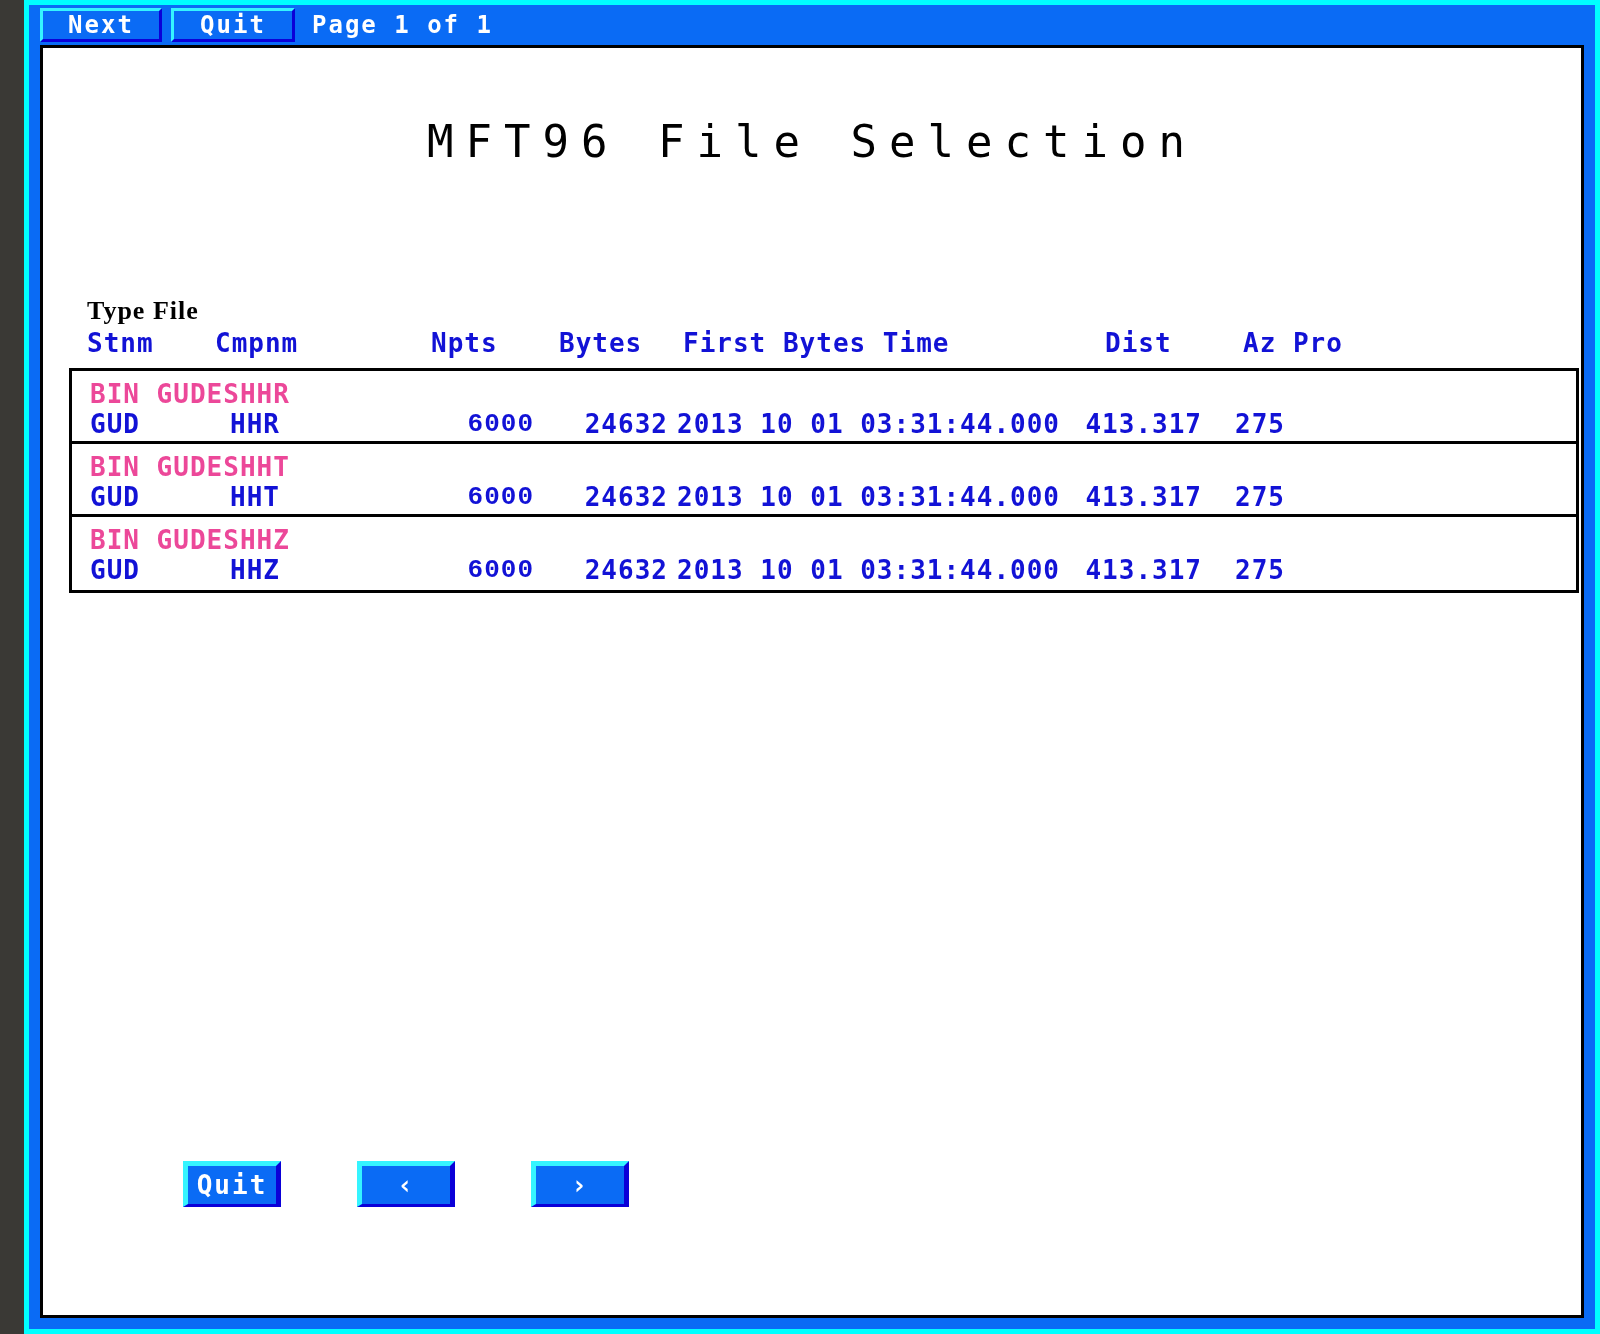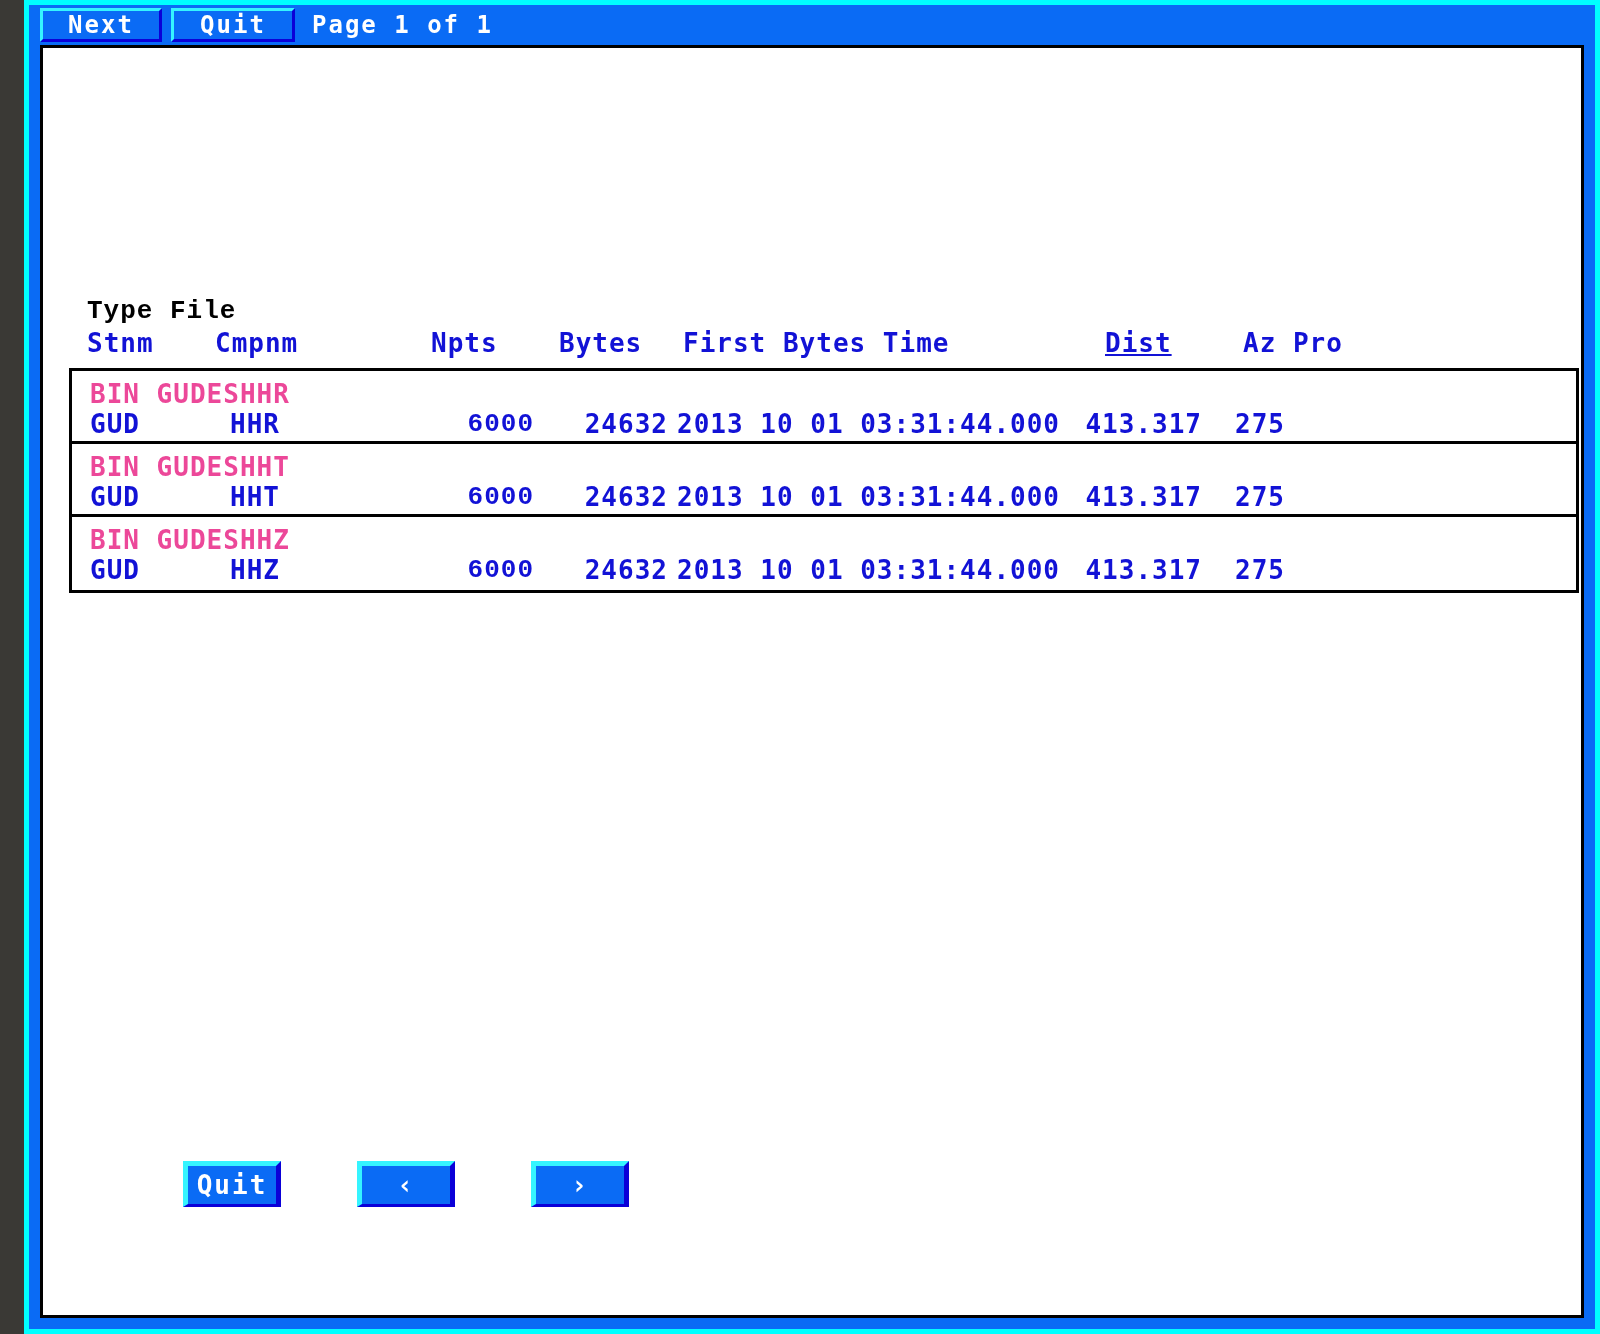--- a/index.html
+++ b/index.html
@@ -136,21 +136,21 @@
     color: #000000;
     letter-spacing: 12px;
     white-space: pre;
   }
 
   
   #typefile {
     position: absolute;
     left: 44px;
     top: 248px;
-    font-family: Liberation Mono, monospace;
+    font-family: Liberation Serif, serif;
     font-size: 26px;
     font-weight: bold;
     color: #000000;
     letter-spacing: 1px;
     white-space: pre;
   }
   #colheaders {
     position: absolute;
     left: 44px;
     top: 280px;
@@ -213,21 +213,21 @@
   .c-time   { left: 605px; }
   .c-dist   { left: 1000px; width: 130px; text-align: right; }
   .c-az     { left: 1163px; }
 
   
   .h-stnm  { left: 0px; }
   .h-cmpnm { left: 128px; }
   .h-npts  { left: 344px; }
   .h-bytes { left: 472px; }
   .h-time  { left: 596px; }
-  .h-dist  { left: 1018px; text-decoration: underline; }
+  .h-dist  { left: 1018px; }
   .h-az    { left: 1156px; }
 
   
   #bottombar {
     position: absolute;
     left: 140px;
     top: 1113px;
     display: flex;
     align-items: center;
   }
@@ -262,20 +262,21 @@
     <div id="appblue">
 
       <div id="menubar">
         <div class="menubtn" id="menubtn-next">Next</div>
         <div class="menubtn" id="menubtn-quit">Quit</div>
         <div id="pagelabel">Page 1 of 1</div>
       </div>
 
       <div id="canvas">
 
+        <div id="pagetitle">MFT96 File Selection</div>
 
         <div id="typefile">Type File</div>
 
         <div id="colheaders">
           <span class="h-stnm">Stnm</span>
           <span class="h-cmpnm">Cmpnm</span>
           <span class="h-npts">Npts</span>
           <span class="h-bytes">Bytes</span>
           <span class="h-time">First Bytes Time</span>
           <span class="h-dist">Dist</span>

